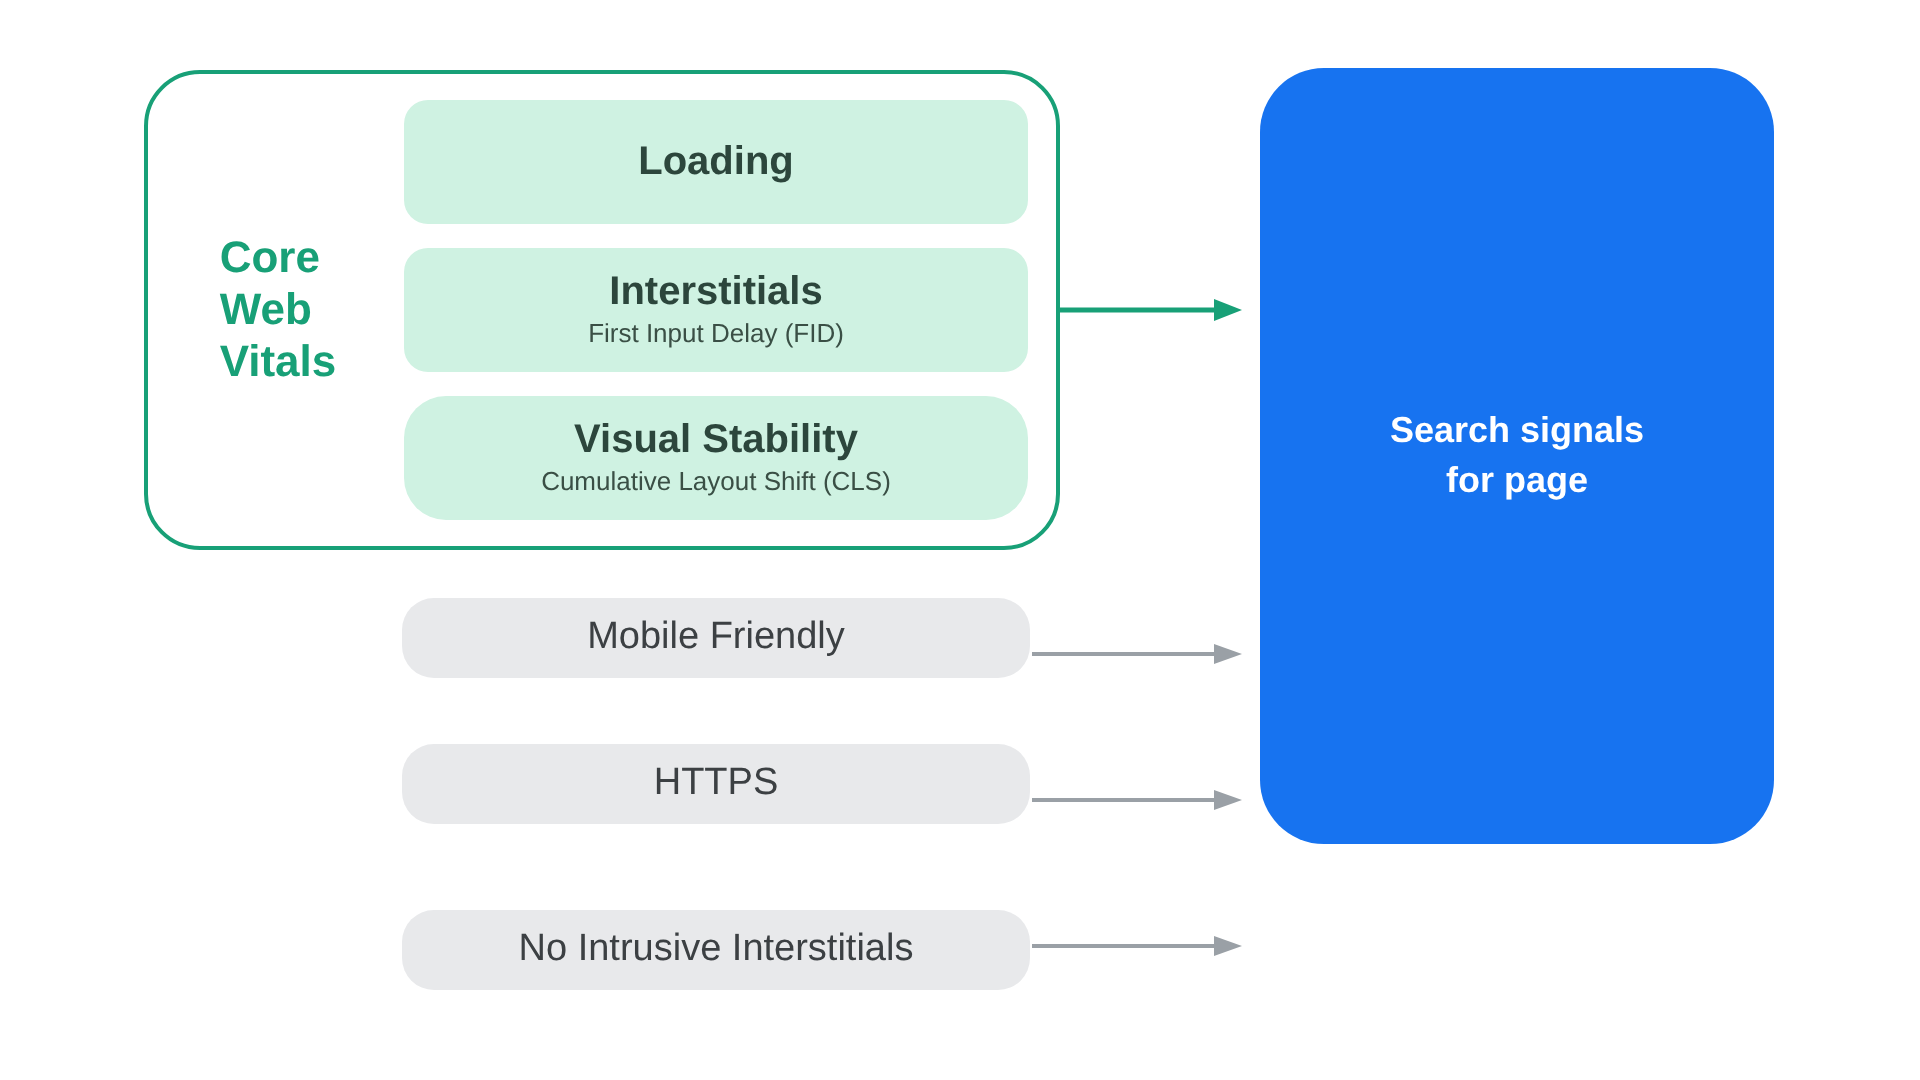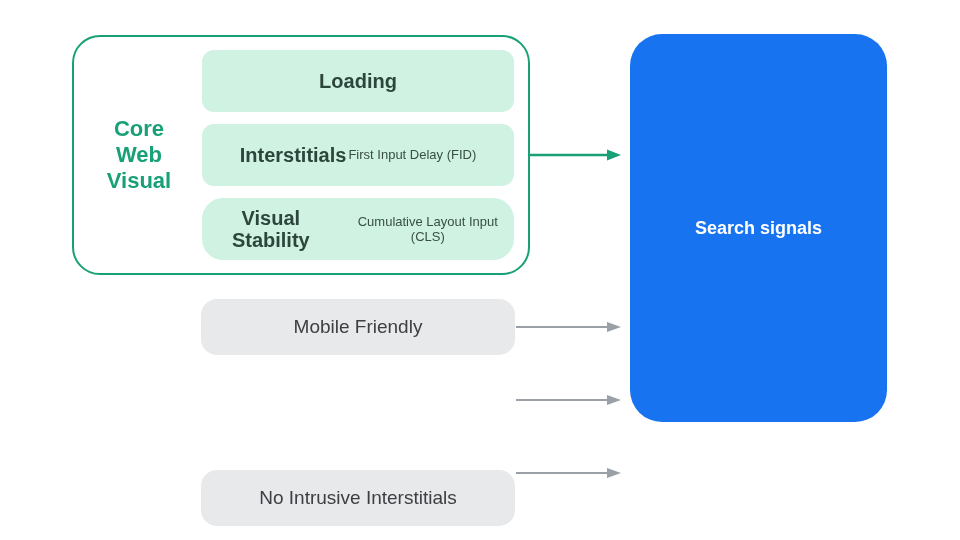--- a/index.html
+++ b/index.html
@@ -15,40 +15,40 @@
   
   .cwv-group{
     position:absolute; left:72px; top:35px; width:458px; height:240px;
     border:2.5px solid var(--green); border-radius:28px; background:#fff;
     box-sizing:border-box;
   }
   .cwv-label{
     position:absolute; left:0; top:0; bottom:0; width:130px;
     display:flex; align-items:center; justify-content:center;
     color:var(--green); font-size:22px; font-weight:700; line-height:26px;
-    text-align:center;
+    text-align:left;
   }
   .cwv-label span{display:block;}
   .vital-card{
     position:absolute; left:128px; width:312px; height:62px;
     background:var(--mint); border-radius:12px;
-    display:flex; align-items:center; justify-content:center;
+    display:flex; flex-direction:column; align-items:center; justify-content:center;
     gap:2px; text-align:center;
   }
   .vital-card.v0{top:12.5px;} .vital-card.v1{top:86.5px;} .vital-card.v2{top:160.5px;border-radius:21px;}
   .vital-title{font-size:20px; font-weight:600; color:var(--title-text); line-height:22px;}
   .vital-subtitle{font-size:13px; font-weight:400; color:var(--subtitle-text); line-height:15px;}
   
   .signal-pill{
-    position:absolute; left:201px; width:314px; height:56px;
+    position:absolute; left:201px; width:314px; height:40px;
     background:var(--gray-fill); border-radius:16px;
     display:flex; align-items:center; justify-content:center;
     font-size:19px; color:var(--gray-text); text-align:center;
   }
-  .signal-pill.s0{top:299px;} .signal-pill.s1{top:372px;} .signal-pill.s2{top:470px;text-align:center;}
+  .signal-pill.s0{top:299px;} .signal-pill.s1{top:372px;} .signal-pill.s2{top:455px;text-align:center;}
   
   .blue-panel{
     position:absolute; left:630px; top:34px; width:257px; height:388px;
     background:var(--blue); border-radius:32px;
     display:flex; align-items:center; justify-content:center;
   }
   .blue-panel-text{
     color:var(--panel-text); font-size:18px; font-weight:700;
     line-height:25px; text-align:center;
   }
@@ -67,46 +67,49 @@
 </head>
 <body>
 
 <div class="stage">
 
   <div class="cwv-group">
     <div class="cwv-label">
       <div>
         <span>Core</span>
         <span>Web</span>
-        <span>Visual</span>
+        <span>Vitals</span>
       </div>
     </div>
 
     <div class="vital-card v0">
       <div class="vital-title">Loading</div>
     </div>
 
     <div class="vital-card v1">
       <div class="vital-title">Interstitials</div>
       <div class="vital-subtitle">First Input Delay (FID)</div>
     </div>
 
     <div class="vital-card v2">
       <div class="vital-title">Visual Stability</div>
-      <div class="vital-subtitle">Cumulative Layout Input (CLS)</div>
+      <div class="vital-subtitle">Cumulative Layout Shift (CLS)</div>
     </div>
   </div>
 
   <svg class="arrow green" width="94" height="16" viewBox="0 0 94 16">
     <line x1="0" y1="8" x2="80" y2="8"></line>
     <polygon points="79,2.5 93,8 79,13.5"></polygon>
   </svg>
 
   <div class="signal-pill s0">
     <span>Mobile Friendly</span>
+  </div>
+  <div class="signal-pill s1">
+    <span>HTTPS</span>
   </div>
   <div class="signal-pill s2">
     <span>No Intrusive Interstitials</span>
   </div>
 
   <svg class="arrow gray g0" width="106" height="16" viewBox="0 0 106 16">
     <line x1="0" y1="8" x2="92" y2="8"></line>
     <polygon points="91,3 105,8 91,13"></polygon>
   </svg>
   <svg class="arrow gray g1" width="106" height="16" viewBox="0 0 106 16">
@@ -114,16 +117,17 @@
     <polygon points="91,3 105,8 91,13"></polygon>
   </svg>
   <svg class="arrow gray g2" width="106" height="16" viewBox="0 0 106 16">
     <line x1="0" y1="8" x2="92" y2="8"></line>
     <polygon points="91,3 105,8 91,13"></polygon>
   </svg>
 
   <div class="blue-panel">
     <div class="blue-panel-text">
       <span>Search signals</span>
+      <span>for page</span>
     </div>
   </div>
 
 </div>
 
 </body></html>

